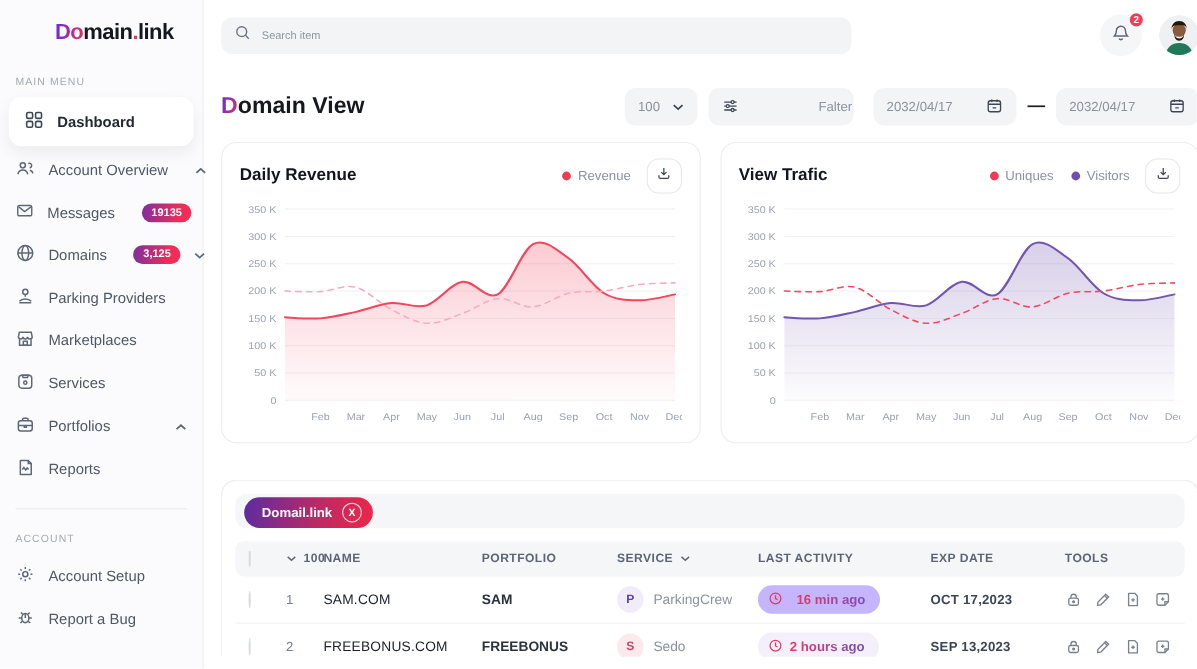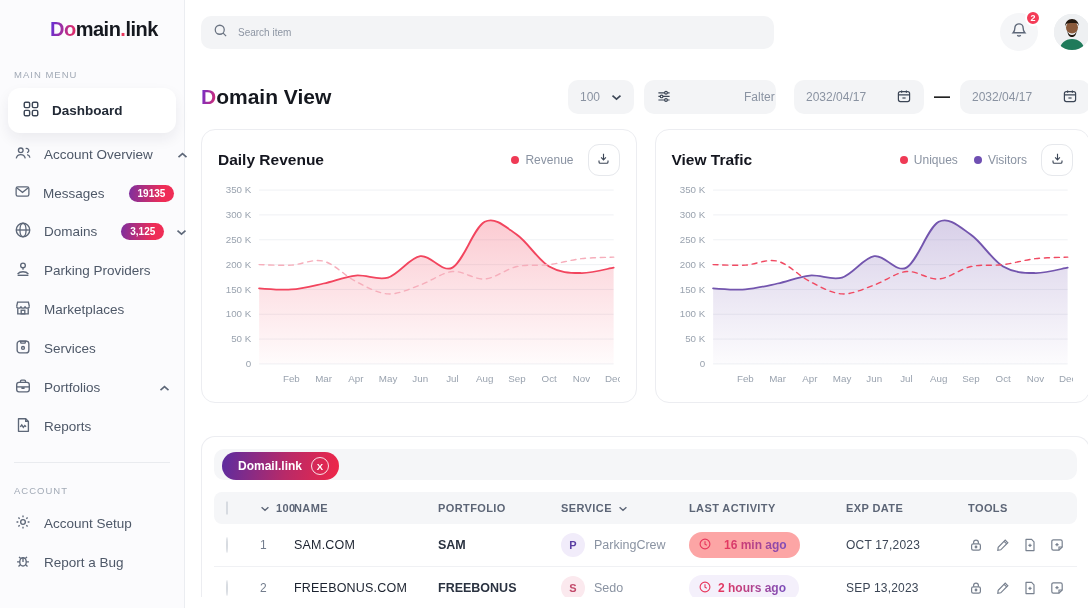--- a/index.html
+++ b/index.html
@@ -67,23 +67,23 @@
   .cb.square { border-radius:5px; }
   .row-num { color:#737d8d; font-size:12px; }
   .cell-name { font-weight:400; color:#1b222f; letter-spacing:.2px; }
   .cell-portfolio { font-weight:600; color:#2a3240; }
   .svc { display:flex; align-items:center; gap:9px; color:#8a93a2; }
   .svc-ava { width:24px; height:24px; border-radius:50%; font-size:11px; font-weight:700; display:flex; align-items:center; justify-content:center; }
   .svc-ava.v1 { background:#f1ecfa; color:#5b3fa3; }
   .svc-ava.v2 { background:#fbe9ee; color:#c2496a; }
   .act-pill { display:inline-flex; align-items:center; gap:6px; height:26px; border-radius:13px; padding:0 13px 0 9px; font-size:12px; font-weight:600; }
   .act-pill .txt { background:linear-gradient(90deg,#e8365c,#7b4dbb); -webkit-background-clip:text; background-clip:text; color:transparent; }
-  .act-pill.v1 { background:#fca5a5;gap:12px; }
+  .act-pill.v1 { background:#c4b5fd;gap:12px; }
   .act-pill.v2 { background:#f4f0fb; }
-  .cell-exp { color:#3c4656; font-size:12px; font-weight:400; letter-spacing:.2px; }
+  .cell-exp { color:#3c4656; font-size:12px; font-weight:700; letter-spacing:.2px; }
   .tools { display:flex; align-items:center; gap:11px; }
   .tool-btn { cursor:pointer; display:flex; }
 </style>
 </head>
 <body>
 
 <aside class="sidebar">
   <div class="logo"><span class="grad">Do</span><span>main</span><span class="dot">.</span><span>link</span></div>
 
   <div class="section-label">MAIN MENU</div>

